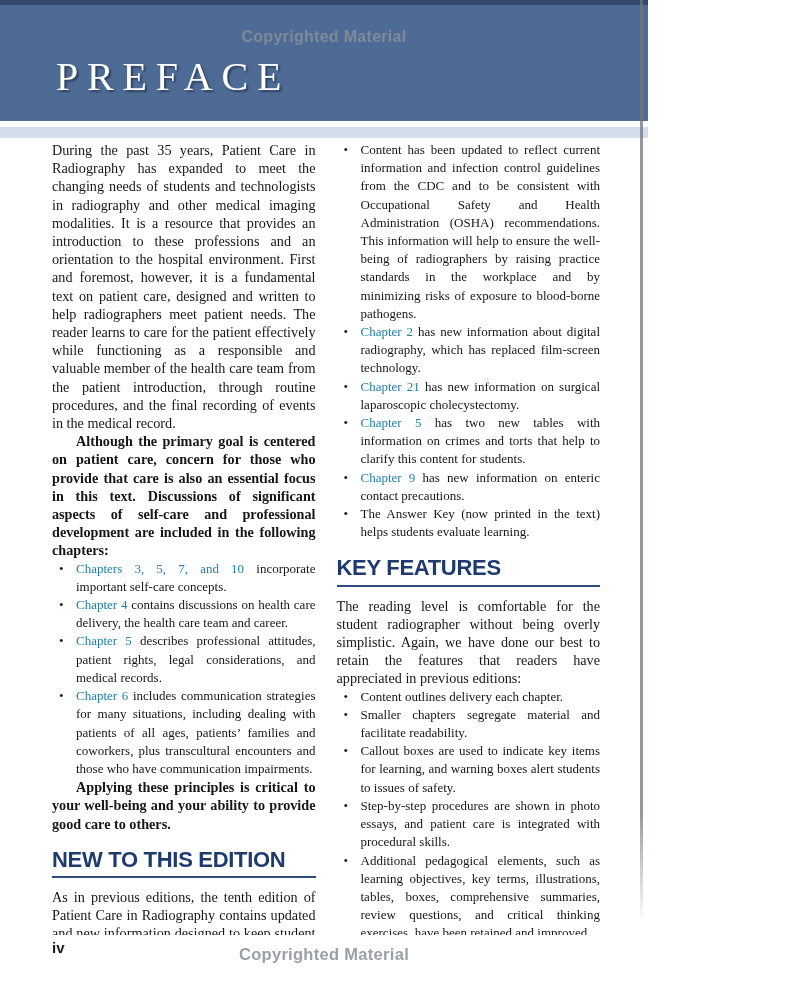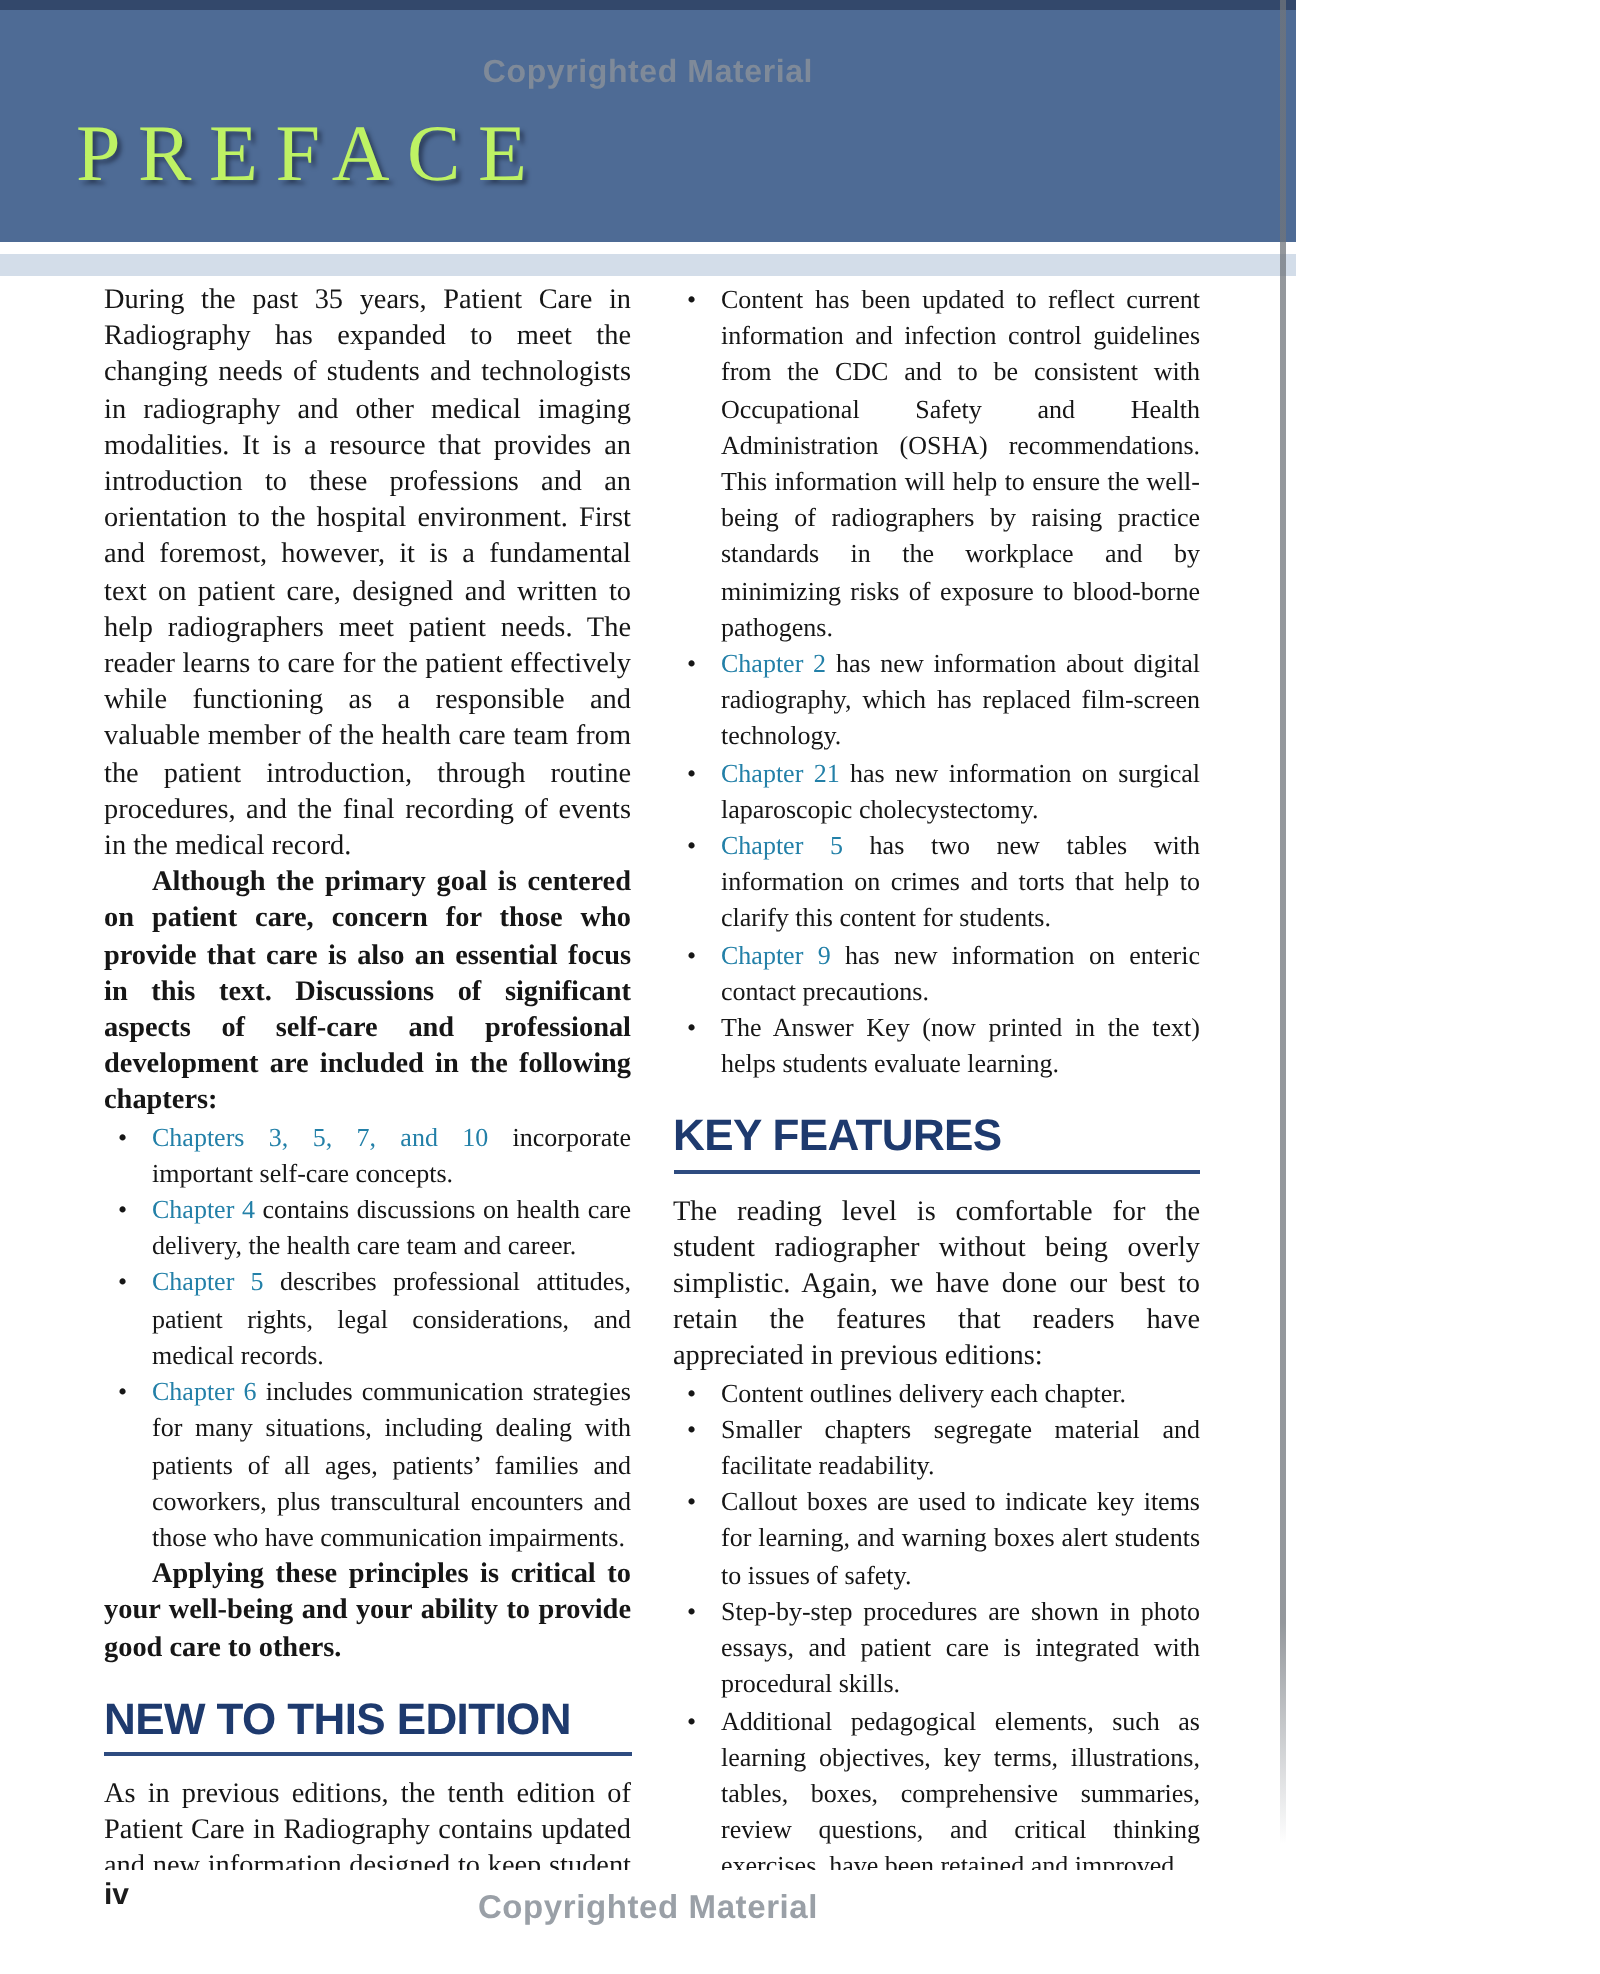--- a/index.html
+++ b/index.html
@@ -18,23 +18,23 @@
     position:absolute; top:0; left:0; width:100%; height:121px;
     background:var(--band); border-top:5px solid var(--band-top);
     box-sizing:border-box;
   }
   .wm-top{
     position:absolute; top:23px; left:0; width:100%; text-align:center;
     font-family:"Liberation Sans", sans-serif; font-weight:700; font-size:16px;
     color:var(--wm-top); letter-spacing:0.3px;
   }
   .page-title{
-    position:absolute; left:38px; top:52px; margin:0;
+    position:absolute; left:56px; top:52px; margin:0;
     font-family:"Liberation Serif", serif; font-weight:400;
-    font-size:40px; line-height:1; color:#bef264; letter-spacing:0.22em;
+    font-size:40px; line-height:1; color:#ffffff; letter-spacing:0.22em;
     text-shadow:2px 2px 2px rgba(20,30,50,0.55);
   }
   .stripe{
     position:absolute; top:127px; left:0; width:100%; height:11px;
     background:var(--stripe);
   }
   
   .edge-line{
     position:absolute; top:0; right:5px; width:3px; height:922px;
     background:linear-gradient(to bottom, var(--edge) 0 88%, rgba(112,117,123,0) 100%);

